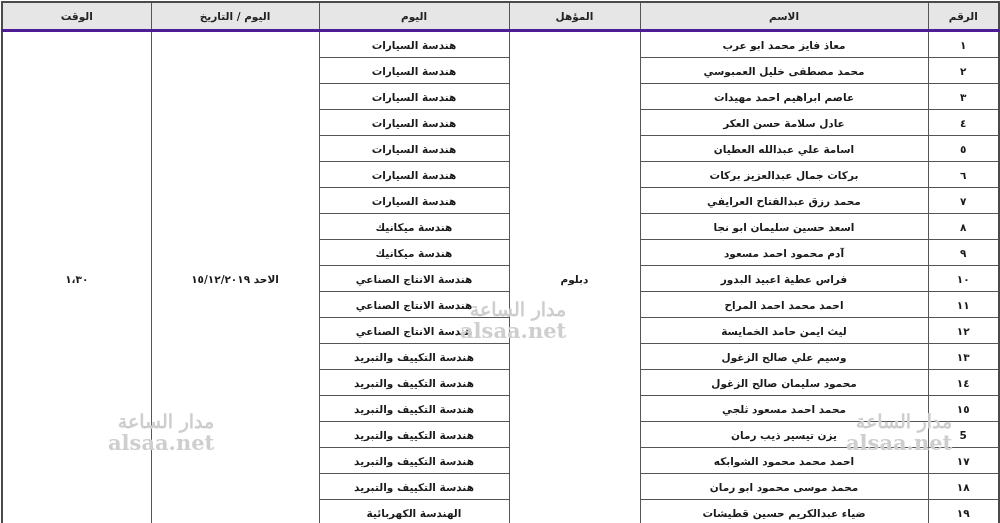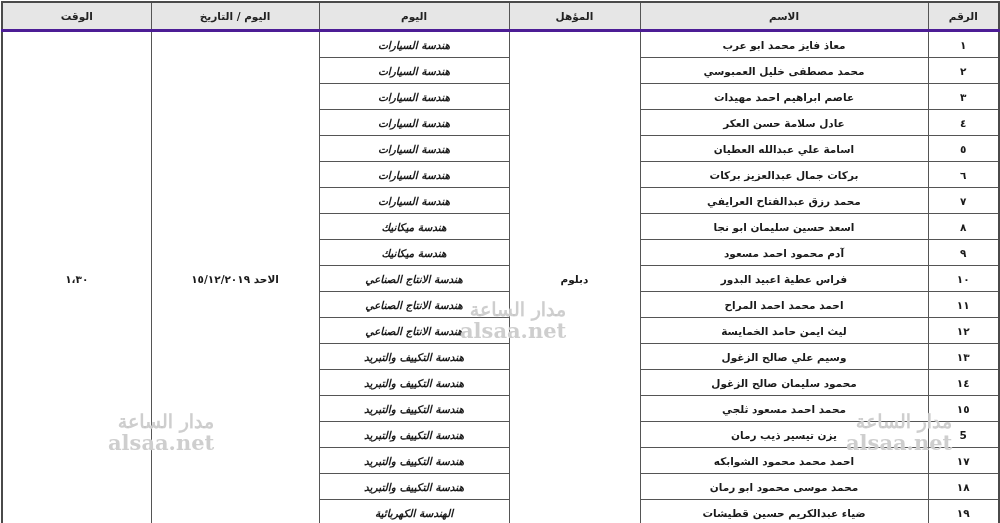--- a/index.html
+++ b/index.html
@@ -15,21 +15,21 @@
     text-align: center; vertical-align: middle;
     color: #1a1a1a; padding: 0;
   }
   table.roster thead th {
     background: #e6e6e6; height: 26px; font-size: 10.5px; font-weight: bold; color: #222;
     border-bottom: 3px solid #4c1d95;
   }
   table.roster tbody td { height: 25px; font-size: 10.5px; font-weight: bold; }
   td.num { font-weight: normal; font-size: 10px; }
   td.name { text-align: right; padding-right: 14px; letter-spacing: 0.6px; margin-left: 44px; }
-  td.spec { font-size: 10px; font-style: italic; }
+  td.spec { font-size: 10px; }
   td.merged { font-size: 10px; font-weight: bold; background: #fff; }
   col.c-num { width: 71px; }
   col.c-name { width: 288px; }
   col.c-qual { width: 131px; }
   col.c-spec { width: 190px; }
   col.c-date { width: 168px; }
   col.c-time { width: 149px; }
   .watermark {
     position: absolute; color: rgba(190,190,190,0.75); font-family: "DejaVu Serif", serif;
     text-align: right; line-height: 1.05; pointer-events: none; font-weight: bold;

